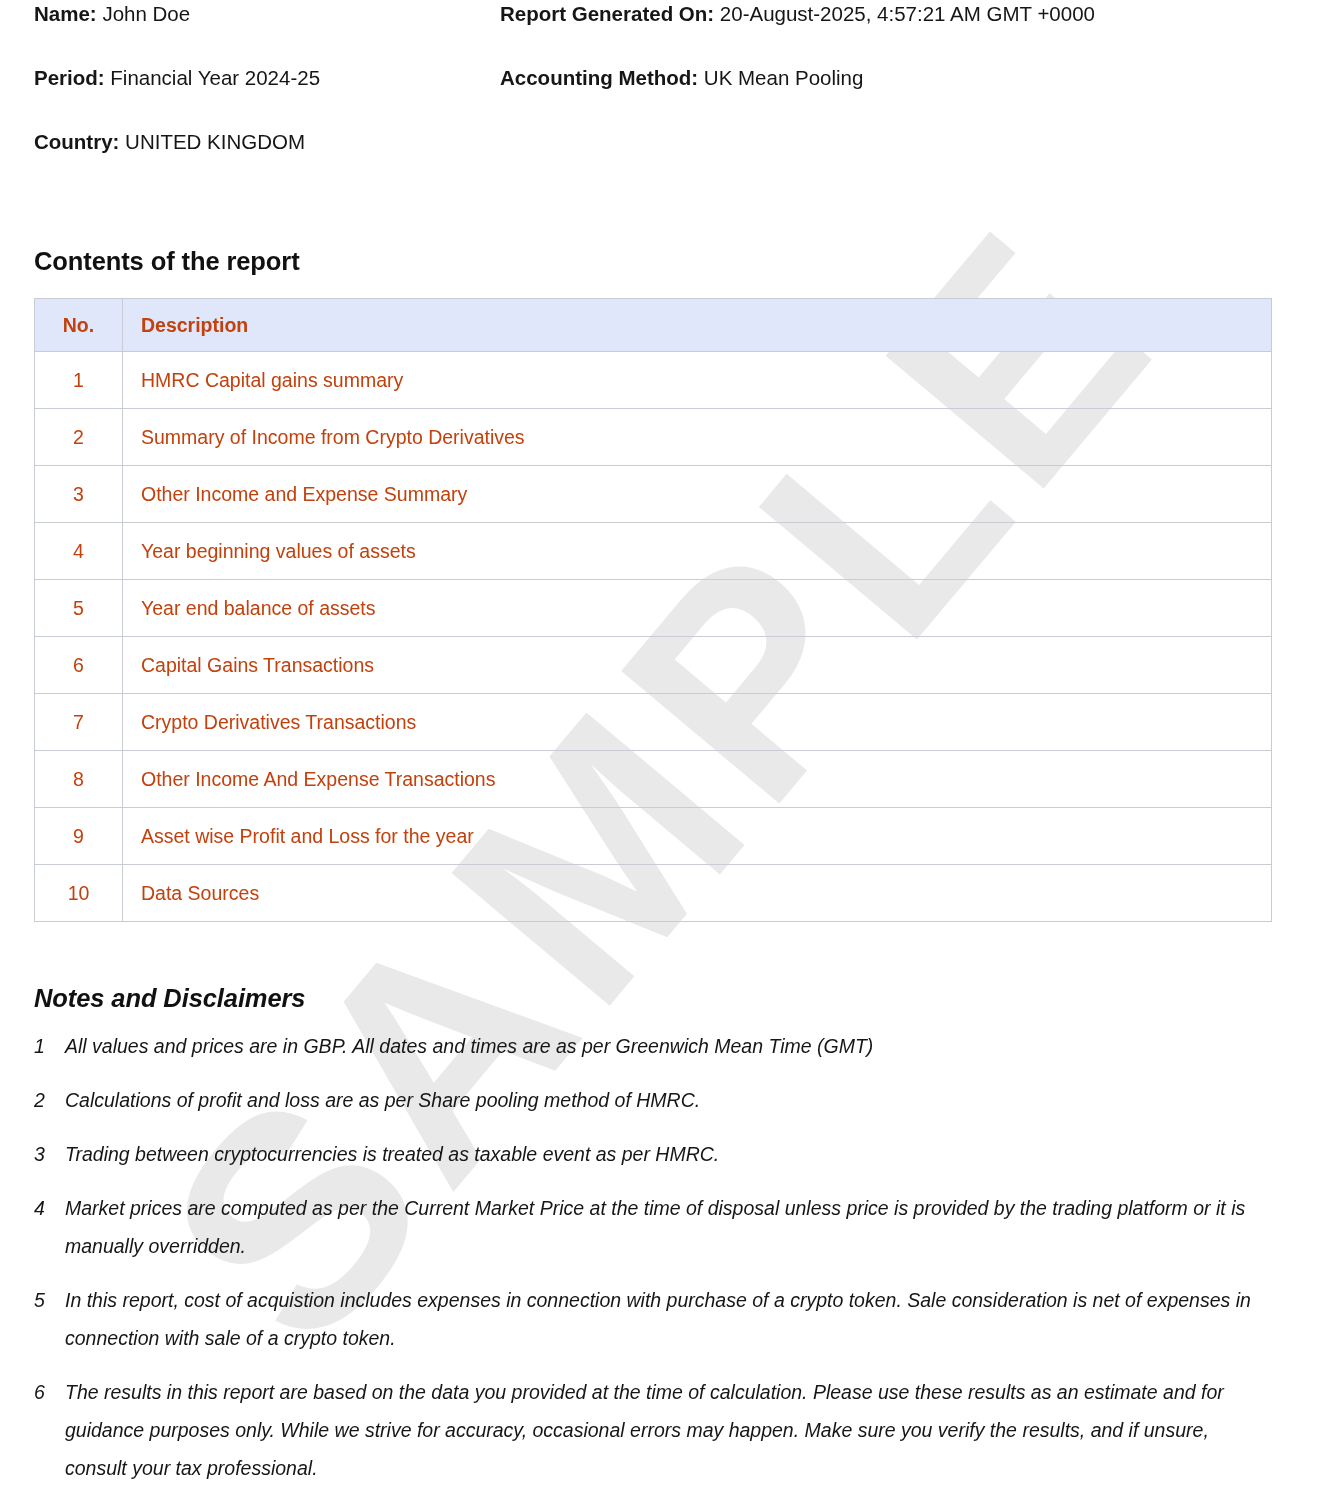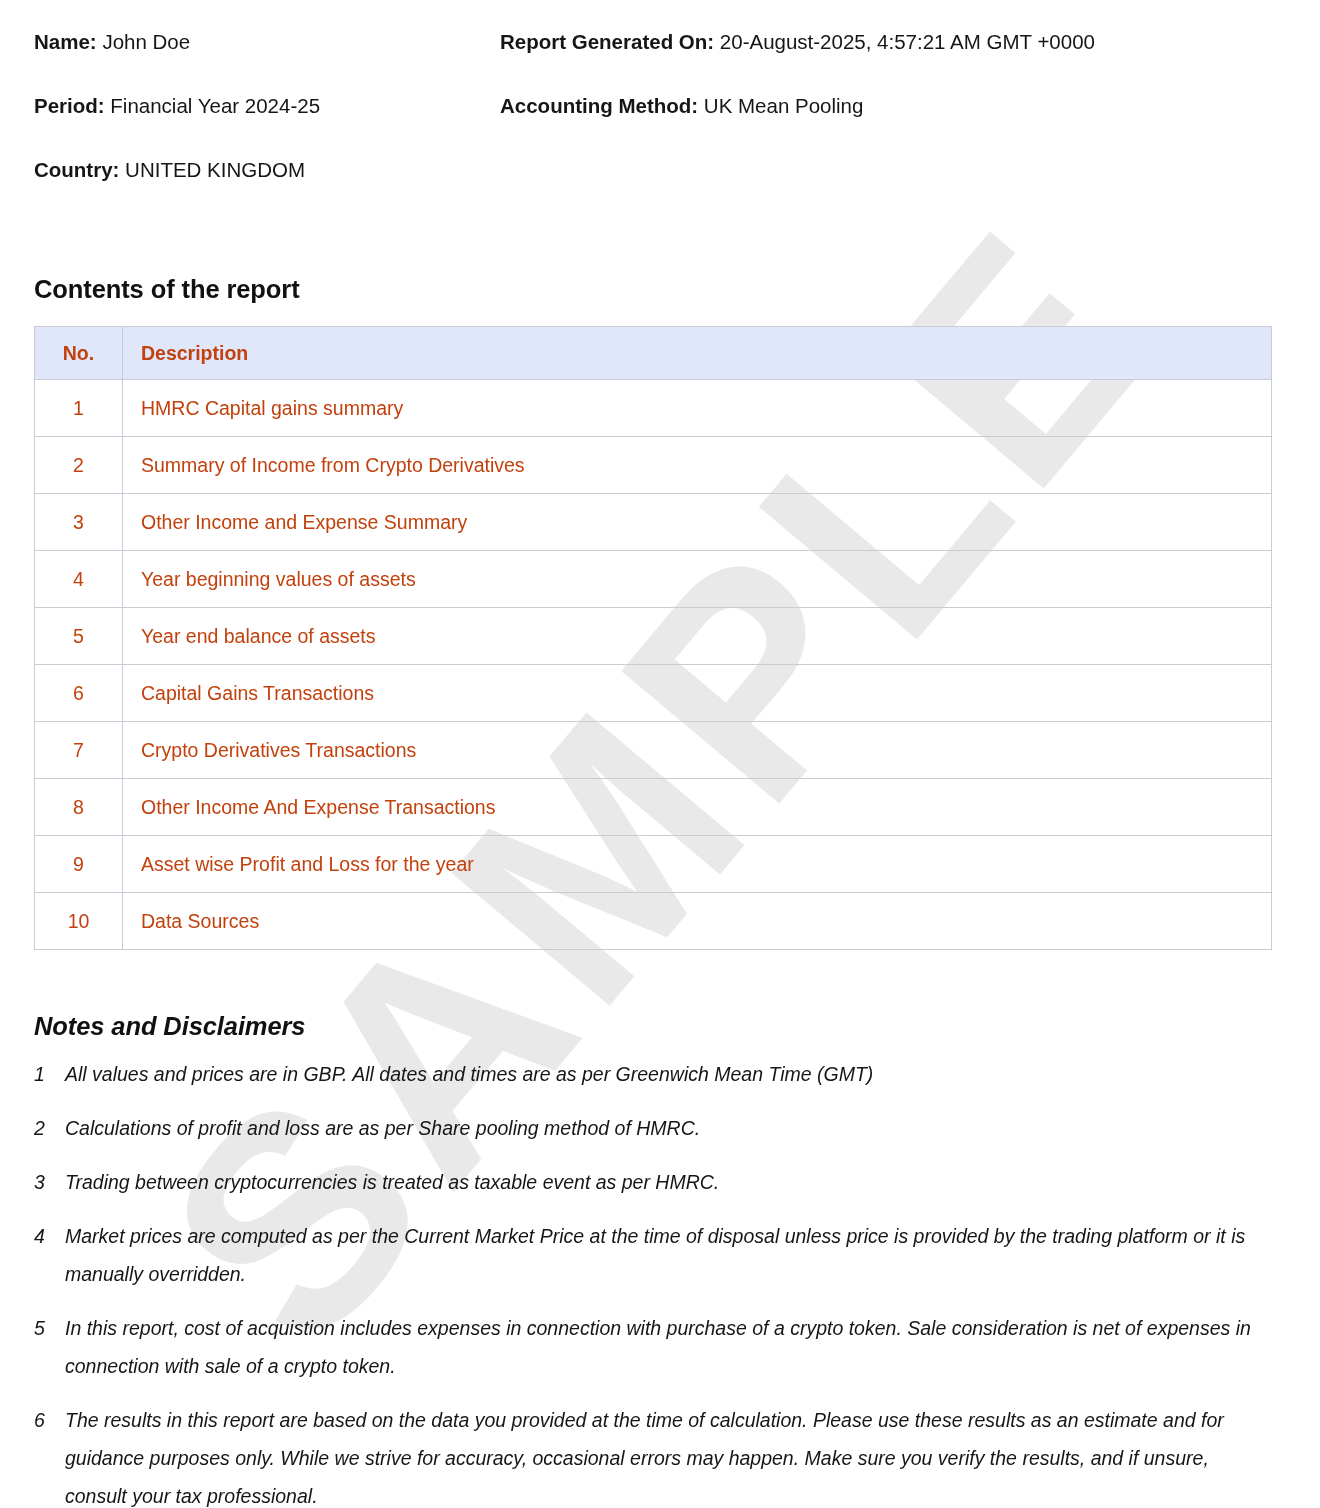--- a/index.html
+++ b/index.html
@@ -43,21 +43,20 @@
 
   
   #page {
     position: relative;
     z-index: 1;
     padding: 0 34px;
   }
 
   
   .meta-block {
-    padding-top: 28px;
   }
   .meta-row {
     display: flex;
     height: 64px;
     align-items: flex-start;
   }
   .meta-cell {
     font-size: 20.5px;
     line-height: 28px;
     color: #161616;

